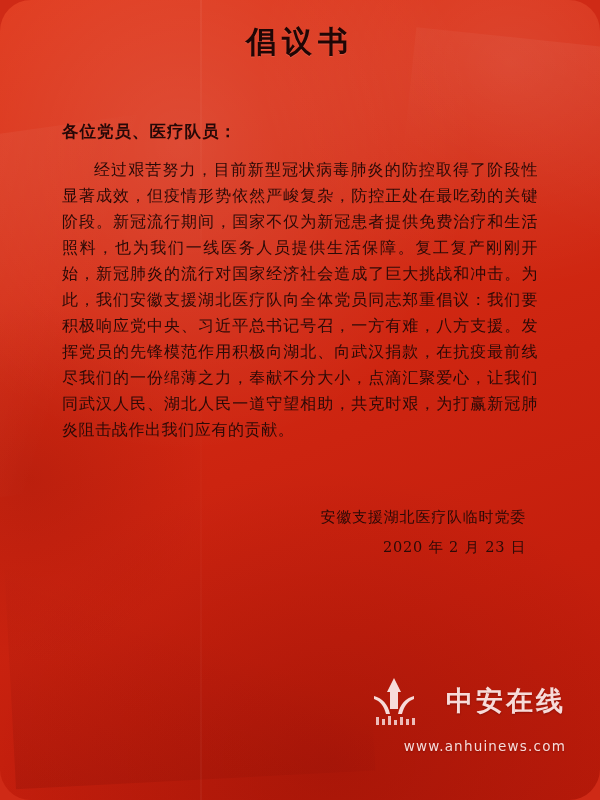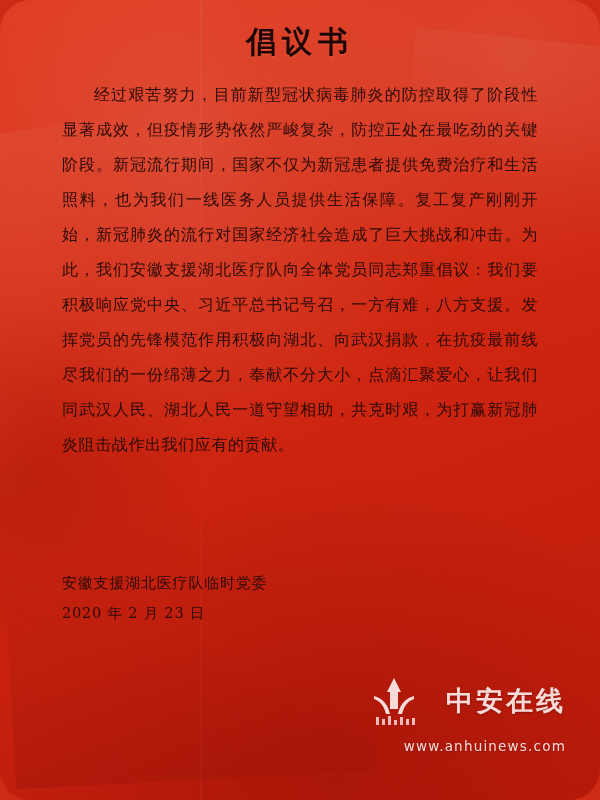--- a/index.html
+++ b/index.html
@@ -73,30 +73,30 @@
   .salutation {
     margin-top: 58px;
     font-size: 16.5px;
     font-weight: bold;
     letter-spacing: 1px;
     color: #260807;
   }
   .body-text {
     margin-top: 14px;
     font-size: 16px;
-    line-height: 35px;
+    line-height: 26px;
     text-align: justify;
     text-justify: inter-ideograph;
     text-indent: 2em;
     letter-spacing: 0.6px;
     color: #2b0a07;
   }
   .signature-block {
-    margin-top: 106px;
-    text-align: left;
+    margin-top: 59px;
+    text-align: right;
     font-size: 15px;
     line-height: 30px;
     letter-spacing: 0.8px;
     color: #2b0a07;
     padding-right: 12px;
   }
   .sign-date {
     font-size: 14.5px;
   }
 
@@ -143,20 +143,21 @@
 
 <div class="page">
 
   <div class="crease c1"></div>
   <div class="crease c2"></div>
   <div class="crease c3"></div>
   <div class="crease c4"></div>
 
   <div class="doc">
     <h1 class="doc-title">倡议书</h1>
+    <div class="salutation">各位党员、医疗队员：</div>
     <p class="body-text">经过艰苦努力，目前新型冠状病毒肺炎的防控取得了阶段性显著成效，但疫情形势依然严峻复杂，防控正处在最吃劲的关键阶段。新冠流行期间，国家不仅为新冠患者提供免费治疗和生活照料，也为我们一线医务人员提供生活保障。复工复产刚刚开始，新冠肺炎的流行对国家经济社会造成了巨大挑战和冲击。为此，我们安徽支援湖北医疗队向全体党员同志郑重倡议：我们要积极响应党中央、习近平总书记号召，一方有难，八方支援。发挥党员的先锋模范作用积极向湖北、向武汉捐款，在抗疫最前线尽我们的一份绵薄之力，奉献不分大小，点滴汇聚爱心，让我们同武汉人民、湖北人民一道守望相助，共克时艰，为打赢新冠肺炎阻击战作出我们应有的贡献。</p>
     <div class="signature-block">
       <div>安徽支援湖北医疗队临时党委</div>
       <div class="sign-date">2020 年 2 月 23 日</div>
     </div>
   </div>
 
   <div class="logo">
     <div class="logo-row">
       <span class="logo-mark">

